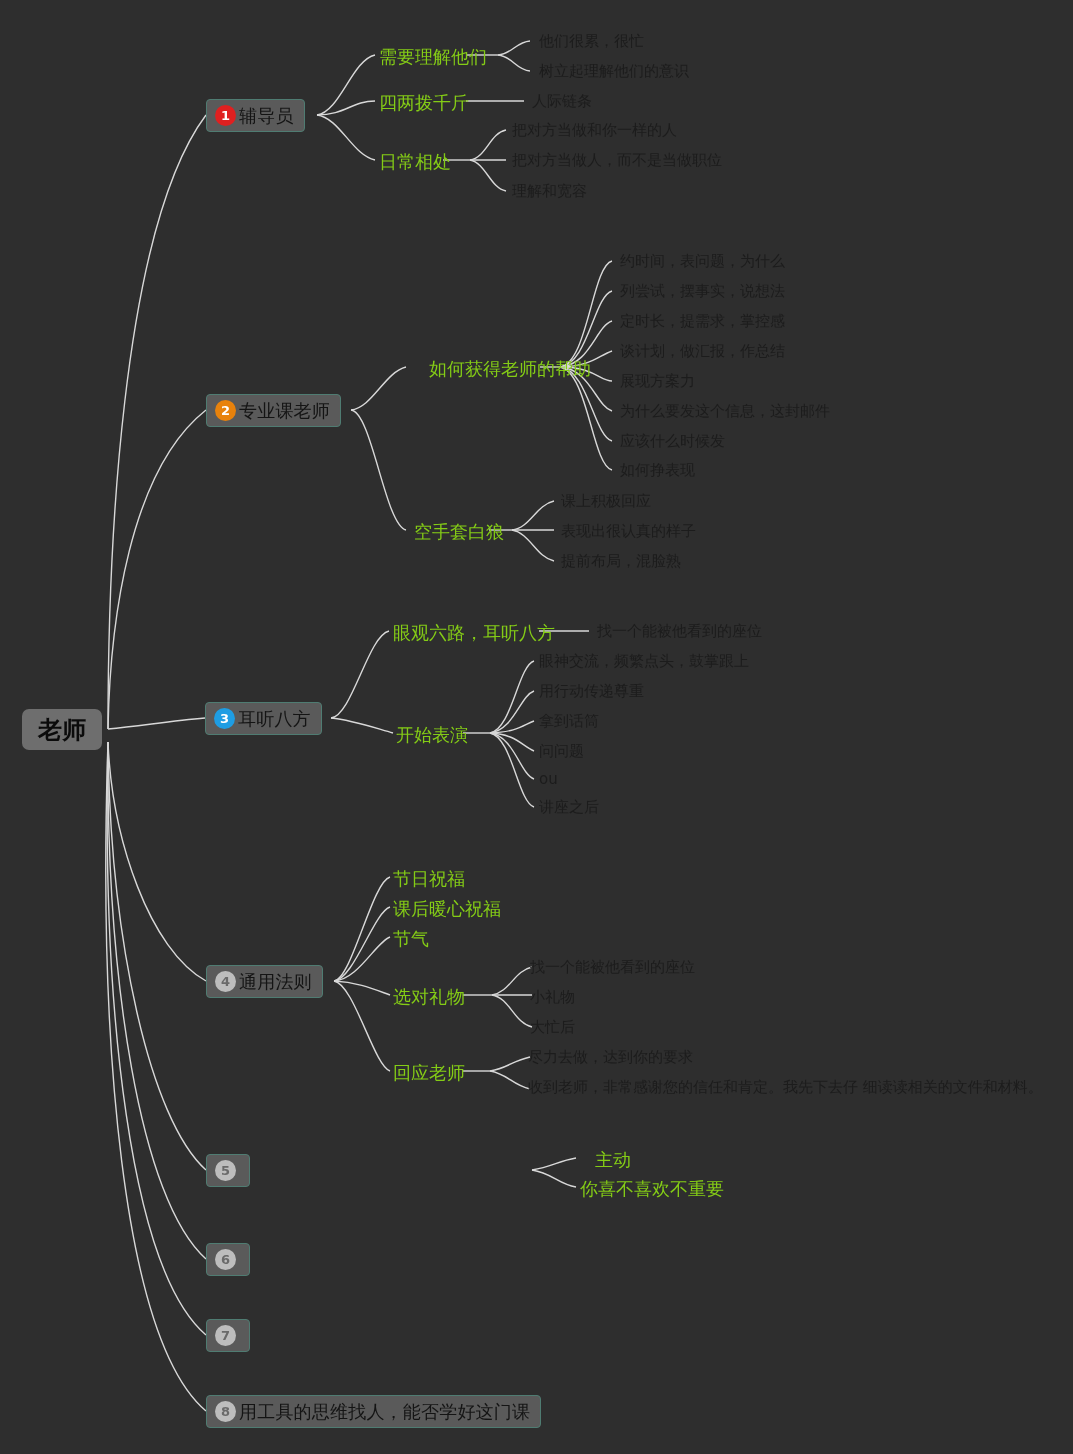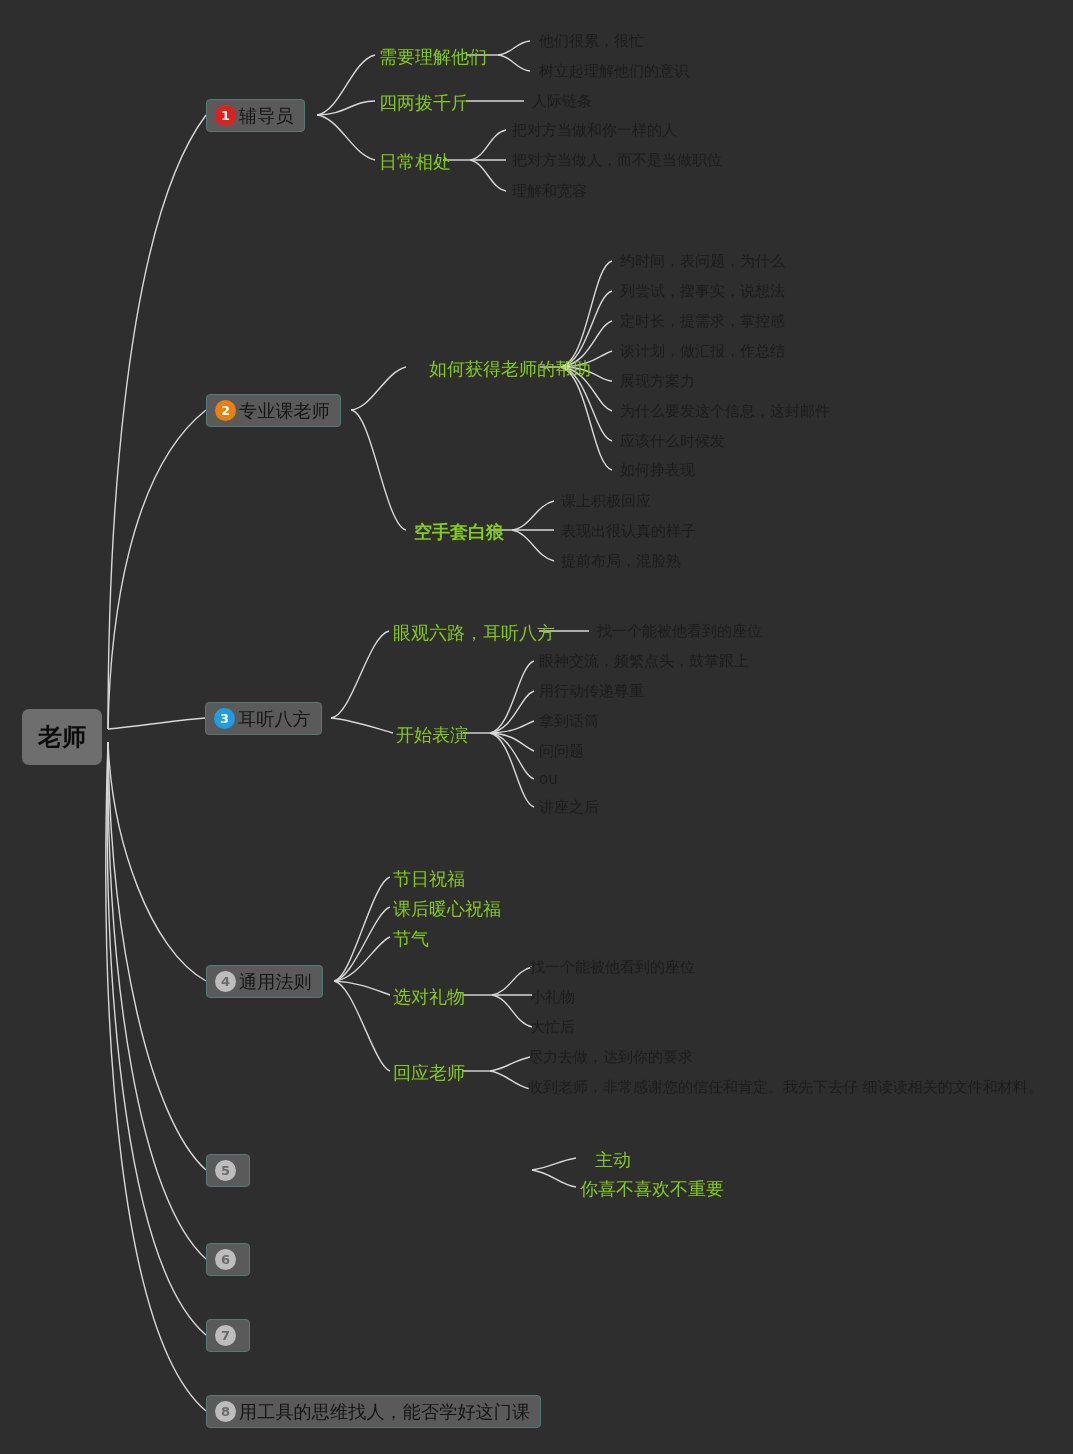--- a/index.html
+++ b/index.html
@@ -23,21 +23,21 @@
     border:1px solid #4f7c72;
     border-radius:4px;
     display:flex;align-items:center;
     padding:0 10px 0 8px;
     height:33px;
     color:#111;
     white-space:nowrap;
   }
   .node-box.root{
     background:#6e6e6e;border:none;border-radius:7px;
-    height:56px;padding:0 16px;justify-content:center;
+    height:41px;padding:0 16px;justify-content:center;
   }
   .node-box.root .node-label{font-size:24px;font-weight:700;color:#0b0b0b;}
   .node-label{font-size:18px;color:#141414;letter-spacing:.2px;}
   .badge{
     width:21px;height:21px;border-radius:50%;
     display:inline-flex;align-items:center;justify-content:center;
     font-size:13px;font-weight:700;color:#fff;margin-right:3px;flex:none;
     line-height:1;
   }
   .badge.red{background:#e02020;}
@@ -168,21 +168,21 @@
   </div>
   <div class="t lvl2" style="left:429px;top:360px;">如何获得老师的帮助</div>
   <div class="t lvl3" style="left:620px;top:254px;">约时间，表问题，为什么</div>
   <div class="t lvl3" style="left:620px;top:284px;">列尝试，摆事实，说想法</div>
   <div class="t lvl3" style="left:620px;top:314px;">定时长，提需求，掌控感</div>
   <div class="t lvl3" style="left:620px;top:344px;">谈计划，做汇报，作总结</div>
   <div class="t lvl3" style="left:620px;top:374px;">展现方案力</div>
   <div class="t lvl3" style="left:620px;top:404px;">为什么要发这个信息，这封邮件</div>
   <div class="t lvl3" style="left:620px;top:434px;">应该什么时候发</div>
   <div class="t lvl3" style="left:620px;top:463px;">如何挣表现</div>
-  <div class="t lvl2" style="left:414px;top:523px;font-weight:bold;">空手套白狼</div>
+  <div class="t lvl2" style="left:414px;top:523px;">空手套白狼</div>
   <div class="t lvl3" style="left:561px;top:494px;">课上积极回应</div>
   <div class="t lvl3" style="left:561px;top:524px;">表现出很认真的样子</div>
   <div class="t lvl3" style="left:561px;top:554px;">提前布局，混脸熟</div>
 
   <div class="node-box" style="left:205px;top:702px;">
     <span class="badge blue">3</span>
     <span class="node-label">耳听八方</span>
   </div>
   <div class="t lvl2" style="left:393px;top:624px;">眼观六路，耳听八方</div>
   <div class="t lvl3" style="left:597px;top:624px;">找一个能被他看到的座位</div>

